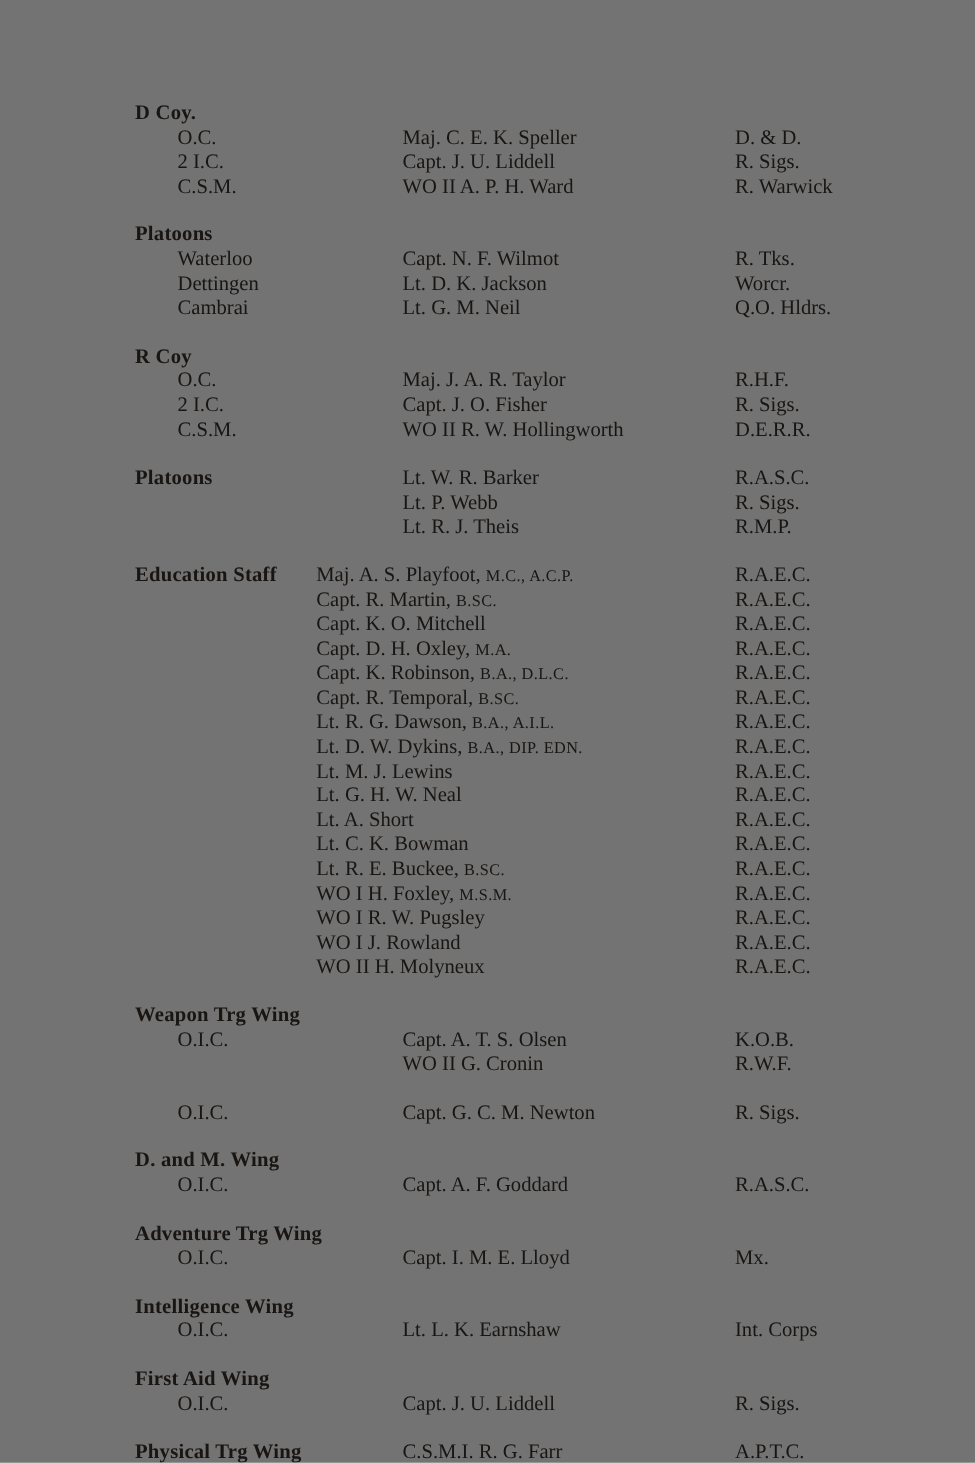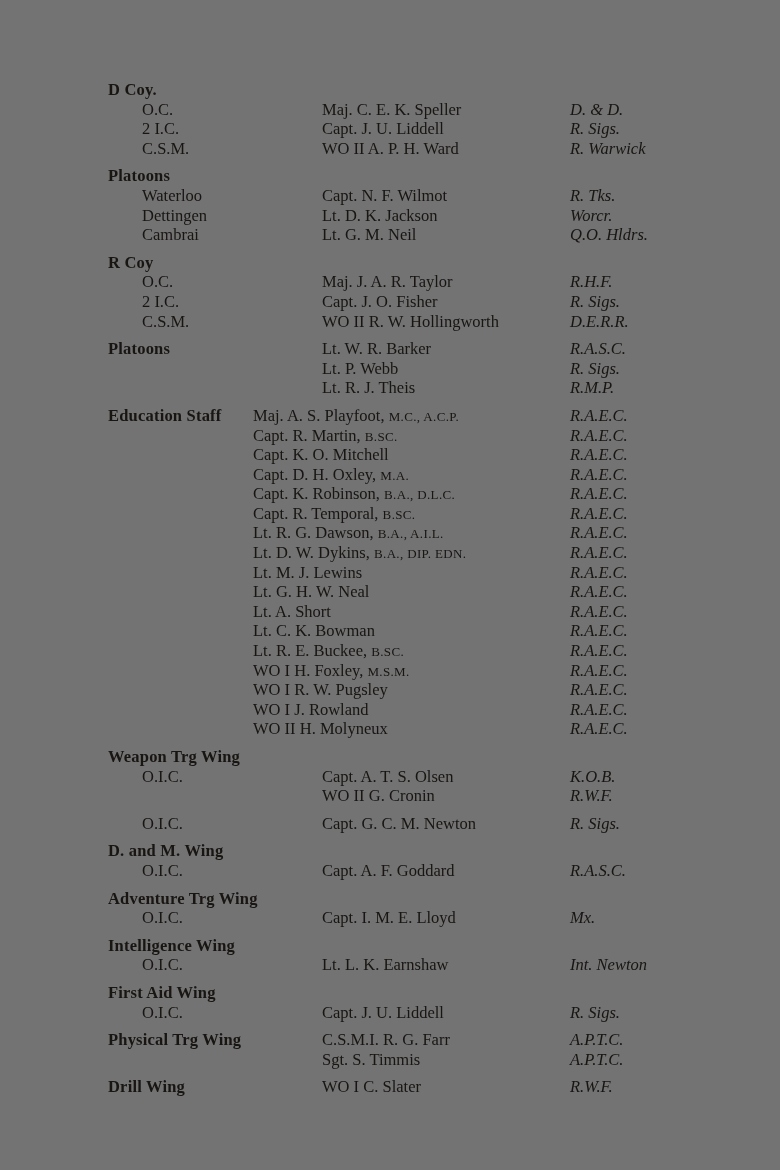--- a/index.html
+++ b/index.html
@@ -9,34 +9,34 @@
     font-family:"Liberation Serif","DejaVu Serif",serif;
     color:#181512;
   }
   .page{
     position:relative;width:780px;height:1170px;
     background:#737373;overflow:hidden;
   }
   .roster{
     position:absolute;left:108px;top:80px;width:620px;
   }
-  .section{margin-top:8px;}
+  .section{margin-top:19px;}
   .section:first-child{margin-top:0;}
   .row{
     position:relative;height:19.6px;white-space:nowrap;
     font-size:16.5px;line-height:19.6px;
   }
   .heading{
     position:absolute;left:0;top:0;
     font-weight:700;letter-spacing:0.2px;
   }
   .label{position:absolute;left:34px;top:0;}
   .name{position:absolute;left:214px;top:0;}
   .name.narrow{left:145px;}
-  .unit{position:absolute;left:462px;top:0;font-style:italic;}
+  .unit{position:absolute;left:480px;top:0;}
   .post{
     font-size:13px;letter-spacing:0.35px;
   }
 </style>
 </head>
 <body>
 
 <div class="page">
   <div class="roster">
       <div class="section">
@@ -226,21 +226,21 @@
           <span class="unit">Mx.</span>
         </div>
       </div>
       <div class="section">
         <div class="row">
           <span class="heading">Intelligence Wing</span>
         </div>
         <div class="row">
           <span class="label">O.I.C.</span>
           <span class="name">Lt. L. K. Earnshaw</span>
-          <span class="unit">Int. Newton</span>
+          <span class="unit">Int. Corps</span>
         </div>
       </div>
       <div class="section">
         <div class="row">
           <span class="heading">First Aid Wing</span>
         </div>
         <div class="row">
           <span class="label">O.I.C.</span>
           <span class="name">Capt. J. U. Liddell</span>
           <span class="unit">R. Sigs.</span>

